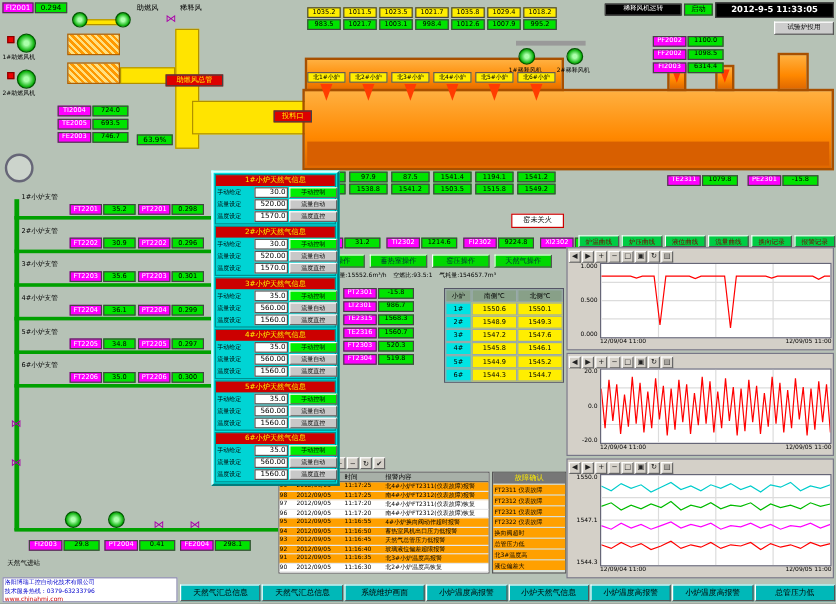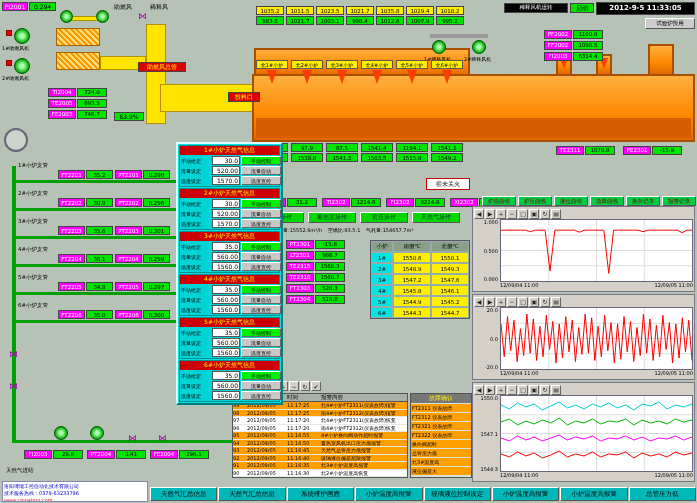--- a/index.html
+++ b/index.html
@@ -734,21 +734,21 @@
         <div>12/09/05 11:00</div>
       </div>
   </div>
 
   <div class="navrow">
 
   <div class="btn navbtn">天然气汇总信息</div>
       <div class="btn navbtn">天然气汇总信息</div>
       <div class="btn navbtn">系统维护画面</div>
       <div class="btn navbtn">小炉温度高报警</div>
-      <div class="btn navbtn">玻璃液位控制设定</div>
+      <div class="btn navbtn">小炉天然气信息</div>
       <div class="btn navbtn">小炉温度高报警</div>
       <div class="btn navbtn">小炉温度高报警</div>
       <div class="btn navbtn">总管压力低</div>
     </div>
 
   <div class="footer">
     <div>洛阳博瑞工控自动化技术有限公司</div>
     <div>技术服务热线：0379-63233796</div>
     <div style="color:#c00">www.chinahmi.com</div>
   </div>

